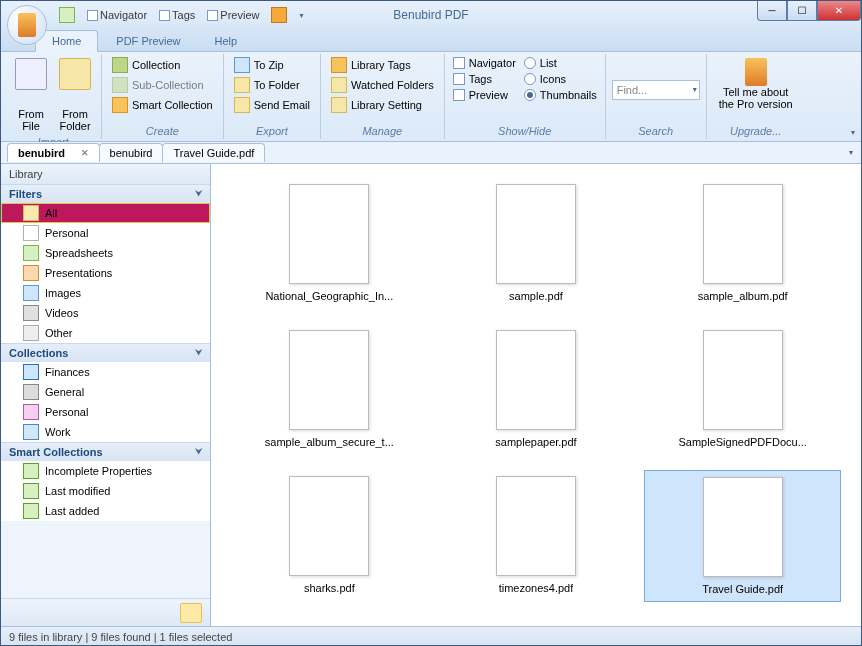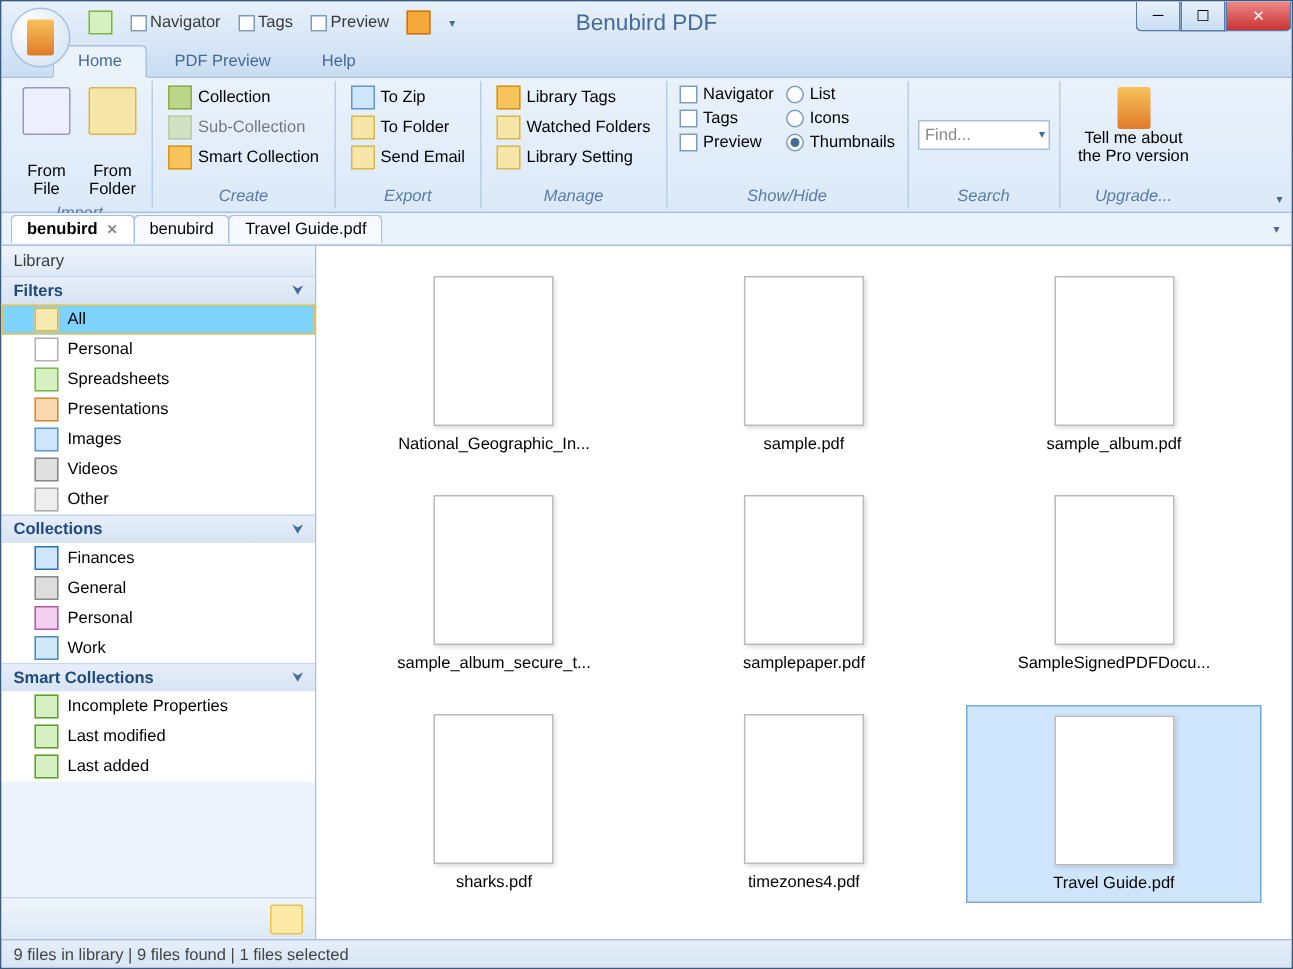--- a/index.html
+++ b/index.html
@@ -5,21 +5,21 @@
 * { margin:0; padding:0; box-sizing:border-box; font-family:Tahoma,Arial,sans-serif; font-size:11px; }
 body { background:#fff; width:862px; height:646px; overflow:hidden; border:1px solid #3b5a82; }
 
 
 .titlebar { height:28px; background:linear-gradient(#e8f1fb,#d7e6f7); display:flex; align-items:center; position:relative; }
 .titlebar .orb { width:40px; height:40px; border-radius:50%; background:radial-gradient(circle at 30% 30%,#fff,#cfe0f4); border:1px solid #a8c0dd; position:absolute; left:6px; top:4px; z-index:10; display:flex; align-items:center; justify-content:center; }
 .titlebar .qat { margin-left:54px; display:flex; align-items:center; gap:4px; }
 .titlebar .qat .qitem { display:flex; align-items:center; gap:2px; padding:1px 4px; }
 .titlebar .qat .qcheck { width:11px; height:11px; border:1px solid #7a9ac0; background:#fff; }
 .titlebar .qat .qlabel { color:#3a3a3a; }
-.titlebar .title { position:absolute; left:50%; transform:translateX(-50%); color:#456a97; font-size:15px; }
+.titlebar .title { position:absolute; left:50%; transform:translateX(-50%); color:#456a97; font-size:12px; }
 .titlebar .wincontrols { position:absolute; right:0; top:0; display:flex; }
 .titlebar .winbtn { width:30px; height:20px; border:1px solid #5a7ca6; border-top:none; display:flex; align-items:center; justify-content:center; font-size:10px; }
 .titlebar .winbtn.min { background:linear-gradient(#e8f1fb,#c9ddf2); border-radius:0 0 0 4px; }
 .titlebar .winbtn.max { background:linear-gradient(#e8f1fb,#c9ddf2); }
 .titlebar .winbtn.close { background:linear-gradient(#e88,#c33); color:#fff; width:44px; border-radius:0 0 4px 0; }
 
 
 .ribbon-tabs { height:23px; background:linear-gradient(#d7e6f7,#c9ddf2); display:flex; align-items:flex-end; padding-left:34px; gap:2px; border-bottom:1px solid #a8c0dd; }
 .ribbon-tab { padding:4px 16px 4px; color:#456a97; cursor:pointer; border-radius:4px 4px 0 0; }
 .ribbon-tab.active { background:#eaf2fb; border:1px solid #a8c0dd; border-bottom:1px solid #eaf2fb; margin-bottom:-1px; }
@@ -39,35 +39,35 @@
 .ribbon .rad { display:flex; align-items:center; gap:4px; padding:1px 2px; }
 .ribbon .rad .circle { width:12px; height:12px; border:1px solid #7a9ac0; border-radius:50%; background:#fff; display:flex; align-items:center; justify-content:center; }
 .ribbon .rad.sel .circle::after { content:""; width:6px; height:6px; border-radius:50%; background:#456a97; }
 .ribbon .findbox { width:88px; height:20px; border:1px solid #a8c0dd; background:#fff; display:flex; align-items:center; padding:0 16px 0 4px; color:#888; position:relative; }
 .ribbon .findbox::after { content:"▾"; position:absolute; right:2px; color:#456a97; font-size:8px; }
 .ribbon .upgrade { display:flex; flex-direction:column; align-items:center; justify-content:center; padding:2px 6px; cursor:pointer; text-align:center; }
 .ribbon .min-caret { position:absolute; right:6px; bottom:4px; color:#456a97; font-size:8px; cursor:pointer; }
 
 
 .doctabs { height:22px; background:#eaf2fb; border-bottom:1px solid #a8c0dd; display:flex; align-items:center; padding:0 6px; gap:0; position:relative; }
-.doctab { padding:3px 10px; border:1px solid #a8c0dd; border-bottom:none; border-radius:4px 4px 0 0; background:#f6faff; display:flex; align-items:center; gap:6px; cursor:pointer; margin-right:-1px; }
+.doctab { padding:3px 10px; border:1px solid #a8c0dd; border-bottom:none; border-radius:4px 4px 0 0; background:#f6faff; display:flex; align-items:center; gap:16px; cursor:pointer; margin-right:-1px; }
 .doctab.active { background:#fff; font-weight:bold; }
 .doctab .x { color:#888; font-size:9px; }
 .doctabs .caret { position:absolute; right:8px; color:#456a97; font-size:8px; }
 
 
 .workspace { display:flex; height:462px; }
 .sidebar { width:210px; background:#eef4fb; border-right:1px solid #a8c0dd; display:flex; flex-direction:column; }
 .sidebar .hdr { padding:4px 8px; background:linear-gradient(#eef4fb,#dde9f6); color:#3a3a3a; }
 .sidebar .section { border-top:1px solid #c7d8ec; }
 .sidebar .section-hdr { padding:3px 8px; background:linear-gradient(#e6eef9,#d7e4f3); color:#204a7e; font-weight:bold; display:flex; justify-content:space-between; align-items:center; cursor:pointer;gap:16px; }
 .sidebar .section-hdr .chev { font-size:8px; color:#456a97; }
 .sidebar .items { background:#fff; }
 .sidebar .item { display:flex; align-items:center; gap:6px; padding:2px 8px 2px 22px; cursor:pointer; }
-.sidebar .item.selected { background:#7dd3fc; border:1px solid #e6c24d; padding:1px 7px 1px 21px; }
+.sidebar .item.selected { background:#be185d; border:1px solid #e6c24d; padding:1px 7px 1px 21px; }
 .sidebar .item .ico { width:16px; height:16px; display:inline-block; }
 .sidebar .bottom { margin-top:auto; height:28px; background:linear-gradient(#eef4fb,#dde9f6); border-top:1px solid #c7d8ec; display:flex; justify-content:flex-end; align-items:center; padding:0 8px; }
 .sidebar .bottom .sbtn { width:22px; height:20px; border:1px solid #e6c24d; background:#fde9a8; border-radius:2px; }
 
 
 .content { flex:1; background:#fff; overflow:auto; }
 .thumb-grid { display:grid; grid-template-columns:repeat(3,1fr); gap:16px 10px; padding:14px 20px; }
 .thumb { display:flex; flex-direction:column; align-items:center; gap:6px; padding:6px; cursor:pointer; }
 .thumb.selected { background:#cfe5fb; border:1px solid #7aaad8; }
 .thumb .page { width:80px; height:100px; background:#fff; border:1px solid #bbb; box-shadow:1px 1px 3px rgba(0,0,0,0.15); display:flex; align-items:center; justify-content:center; font-size:8px; color:#999; overflow:hidden; }

